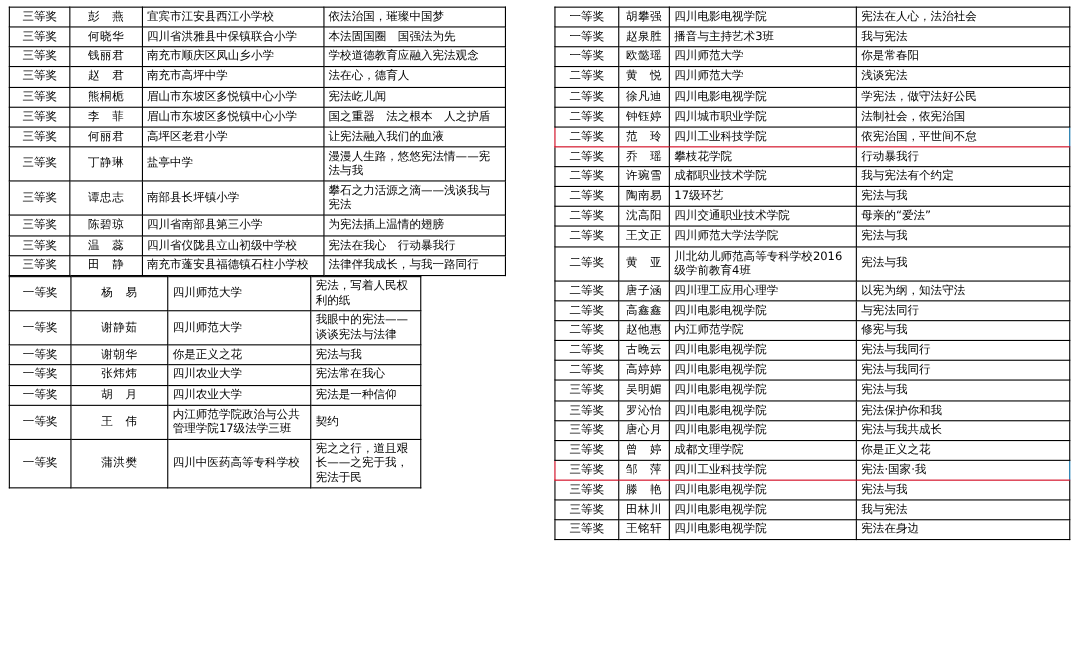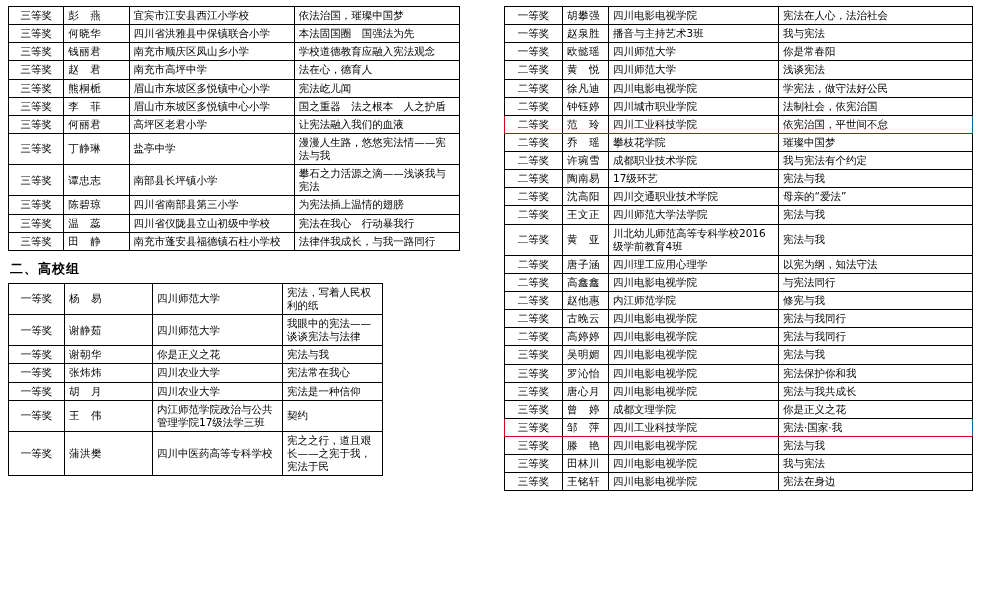--- a/index.html
+++ b/index.html
@@ -59,21 +59,21 @@
   .t-left2 col.c3 { width: 100px; }
 
   
   .t-right col.c0 { width: 58px; }
   .t-right col.c1 { width: 46px; }
   .t-right col.c2 { width: 170px; }
   .t-right col.c3 { width: 194px; }
 
   td.center { text-align: center; }
   td.name-sp {
-    text-align: left;
+    text-align: center;
     letter-spacing: 0.5px;
   }
   .section-title {
     font-size: 13px;
     font-weight: bold;
     margin: 9px 0 5px 2px;
     letter-spacing: 1px;
   }
   
   tr.hl td {
@@ -169,21 +169,20 @@
           </tr>
           <tr>
             <td class="center">三等奖</td>
             <td class="name-sp">田　静</td>
             <td>南充市蓬安县福德镇石柱小学校</td>
             <td>法律伴我成长，与我一路同行</td>
           </tr>
         </tbody>
     </table>
 
-    <div class="section-title">二、高校组</div>
 
     <table class="doc t-left2">
       <colgroup>
           <col class="c0">
           <col class="c1">
           <col class="c2">
           <col class="c3">
         </colgroup>
       <tbody>
           <tr>
@@ -280,21 +279,21 @@
           <tr class="hl">
             <td class="center">二等奖</td>
             <td class="name-sp">范　玲</td>
             <td>四川工业科技学院</td>
             <td>依宪治国，平世间不怠</td>
           </tr>
           <tr>
             <td class="center">二等奖</td>
             <td class="name-sp">乔　瑶</td>
             <td>攀枝花学院</td>
-            <td>璀璨中国梦</td>
+            <td>行动暴我行</td>
           </tr>
           <tr>
             <td class="center">二等奖</td>
             <td class="name-sp">许琬雪</td>
             <td>成都职业技术学院</td>
             <td>我与宪法有个约定</td>
           </tr>
           <tr>
             <td class="center">二等奖</td>
             <td class="name-sp">陶南易</td>

